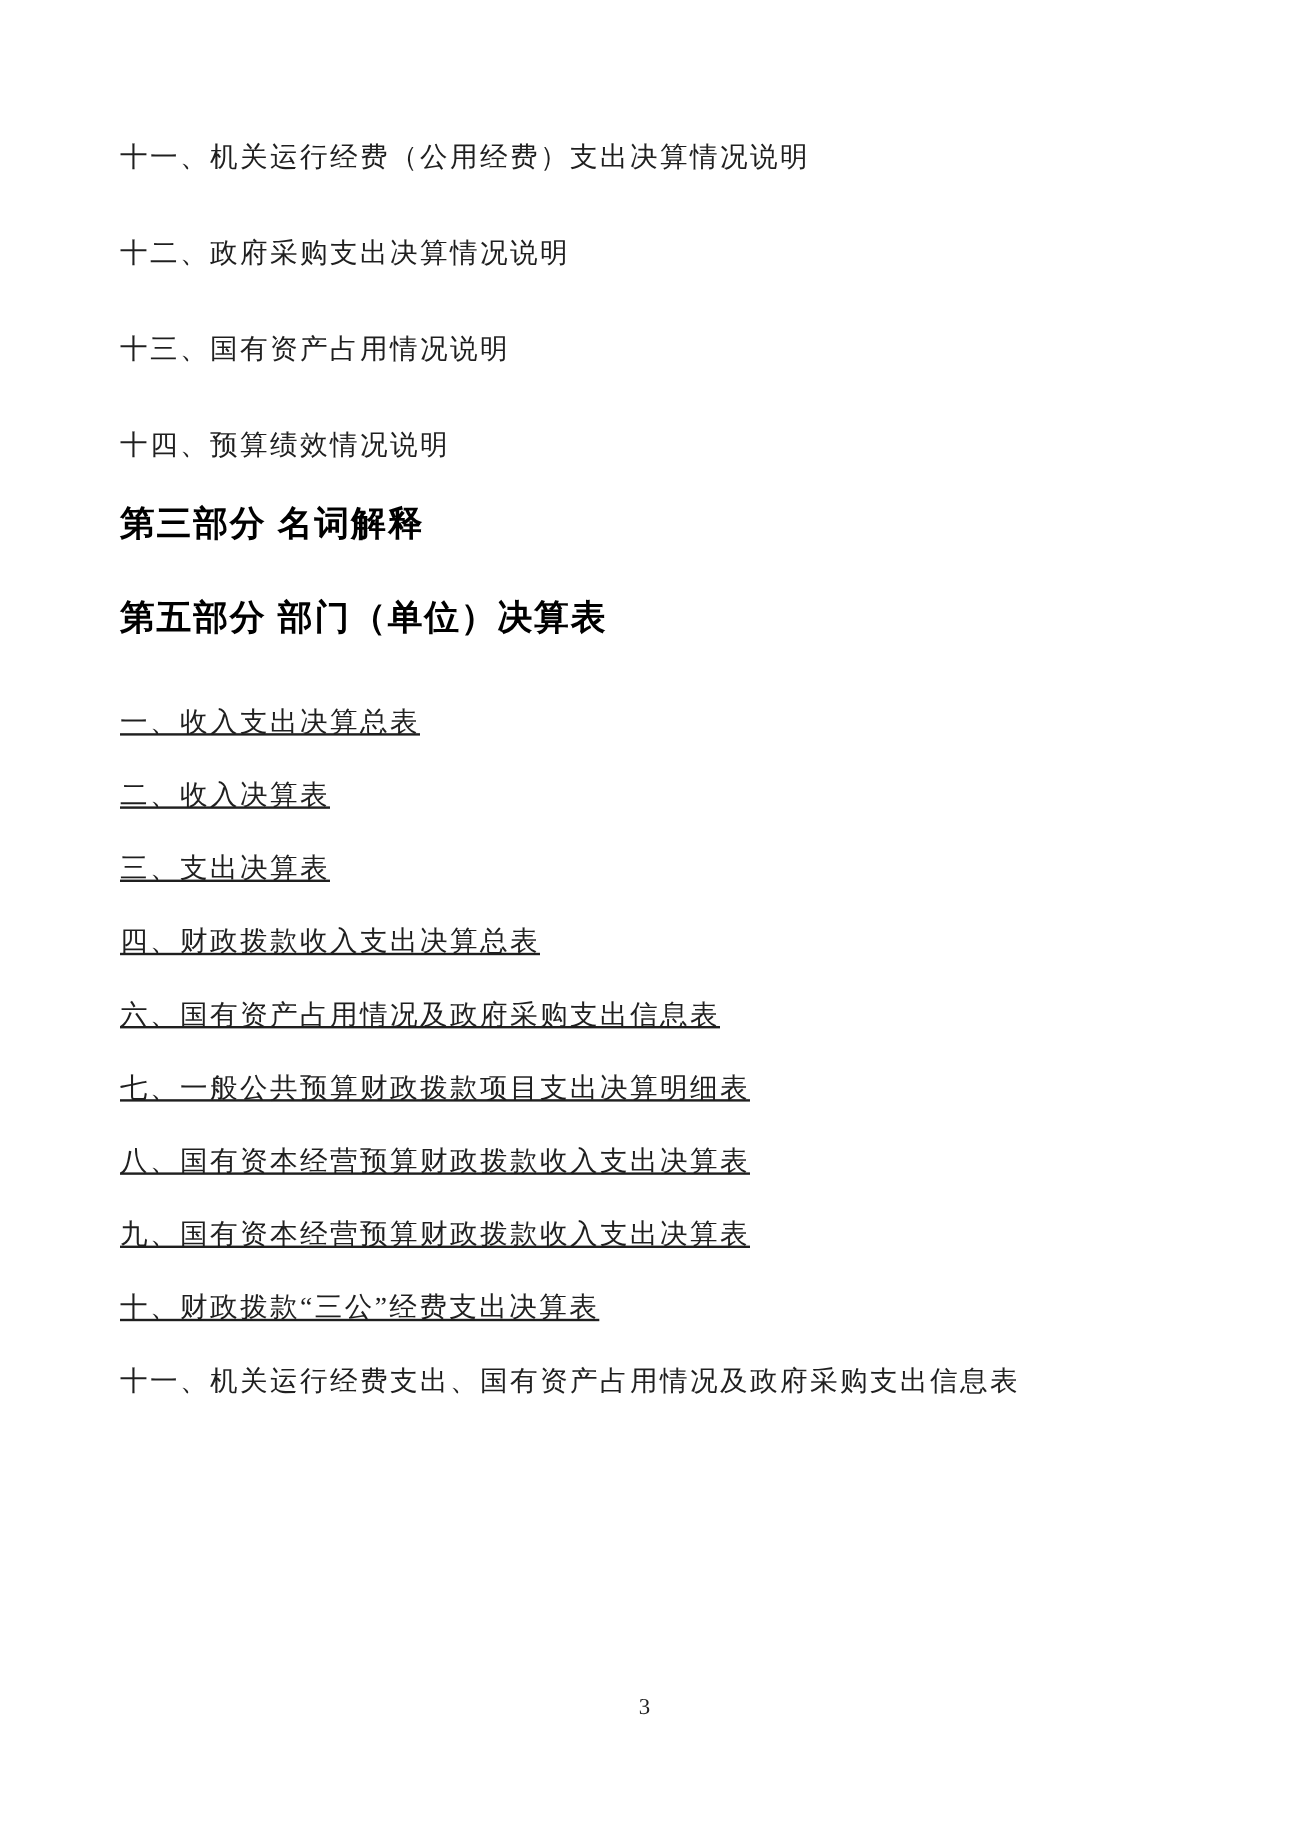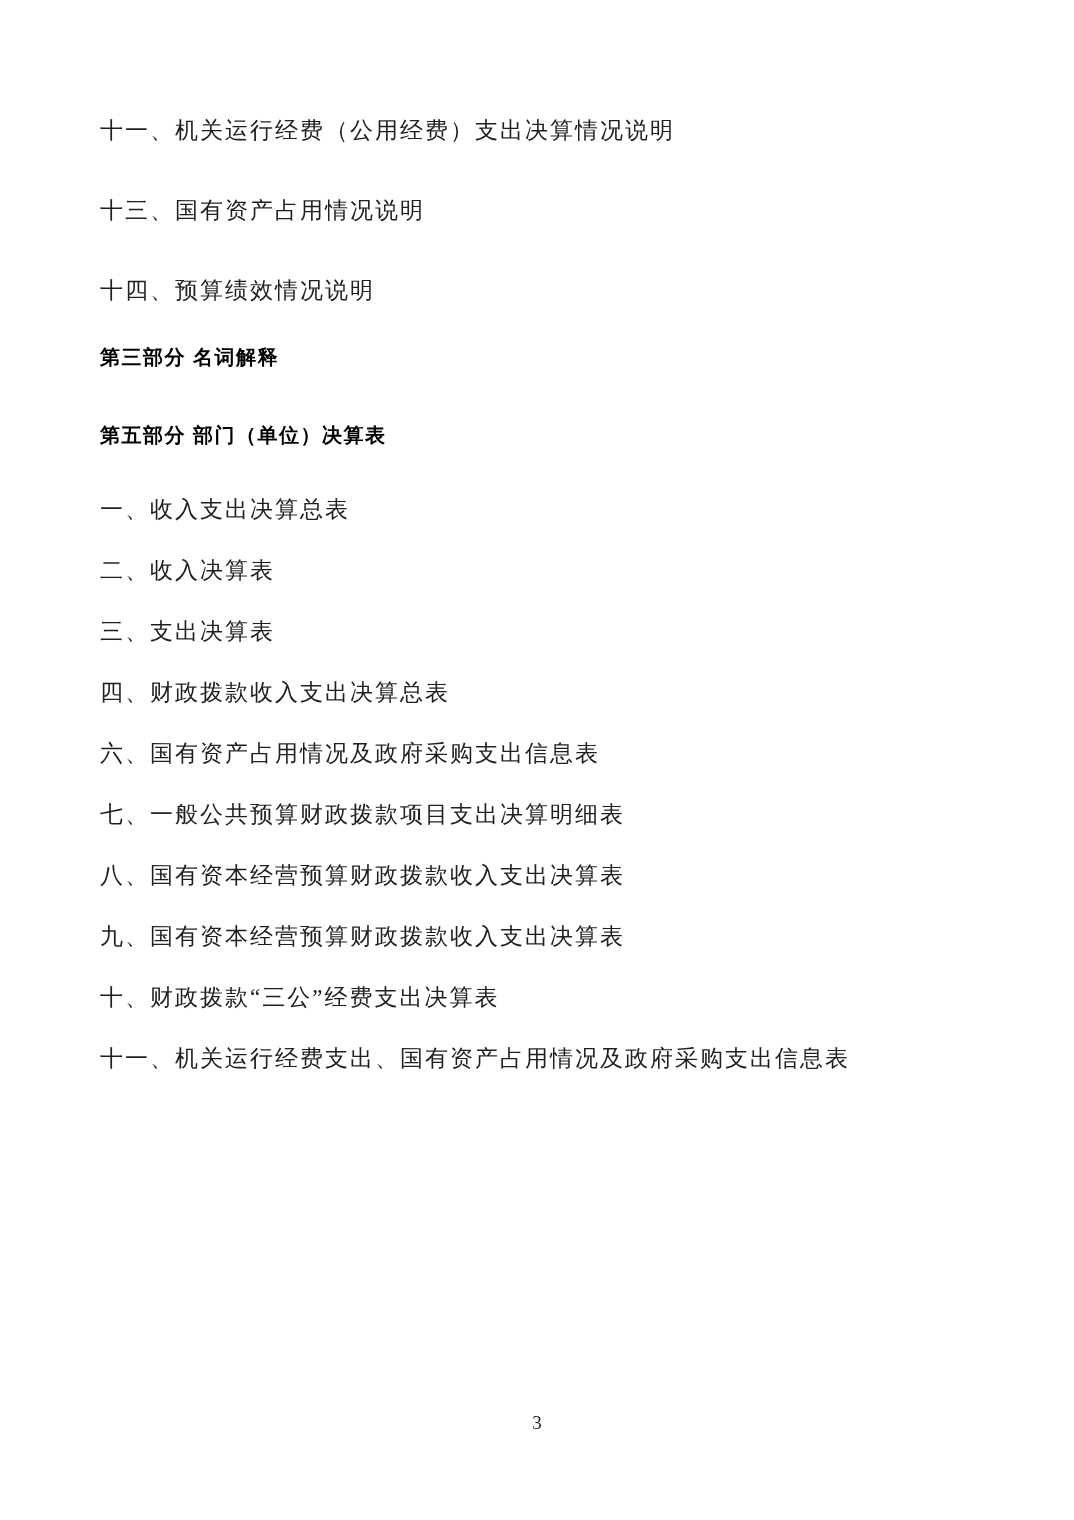--- a/index.html
+++ b/index.html
@@ -27,48 +27,49 @@
   }
   .body-line {
     font-family: "Liberation Serif", "DejaVu Serif", serif;
     font-size: 23px;
     letter-spacing: 2px;
     color: #1f1f1f;
   }
   .heading-line {
     font-family: "Liberation Sans", "DejaVu Sans", sans-serif;
     font-weight: 700;
-    font-size: 20px;
+    font-size: 29px;
     letter-spacing: 1.5px;
     color: #000000;
   }
   
   .sp-a { margin-bottom: 52px; }  
   .sp-b { margin-bottom: 38px; }  
   .sp-c { margin-bottom: 50px; }  
-  .sp-d { margin-bottom: 47px; }  
-  .sp-e { margin-bottom: 33px; }  
+  .sp-d { margin-bottom: 59px; }  
+  .sp-e { margin-bottom: 33px; text-decoration: underline; }  
   .footer {
     position: absolute;
     top: 1412px;
     left: 0;
     width: 100%;
     text-align: center;
     font-family: "Liberation Serif", "DejaVu Serif", serif;
     font-size: 19px;
     color: #1f1f1f;
   }
 </style>
 </head>
 <body>
 
 <div class="page">
   <div class="content">
 
     <div class="line body-line sp-a">十一、机关运行经费（公用经费）支出决算情况说明</div>
+    <div class="line body-line sp-a">十二、政府采购支出决算情况说明</div>
     <div class="line body-line sp-a">十三、国有资产占用情况说明</div>
     <div class="line body-line sp-b">十四、预算绩效情况说明</div>
 
     <div class="line heading-line sp-c">第三部分 名词解释</div>
     <div class="line heading-line sp-d">第五部分 部门（单位）决算表</div>
 
     <div class="line body-line sp-e">一、收入支出决算总表</div>
     <div class="line body-line sp-e">二、收入决算表</div>
     <div class="line body-line sp-e">三、支出决算表</div>
     <div class="line body-line sp-e">四、财政拨款收入支出决算总表</div>

